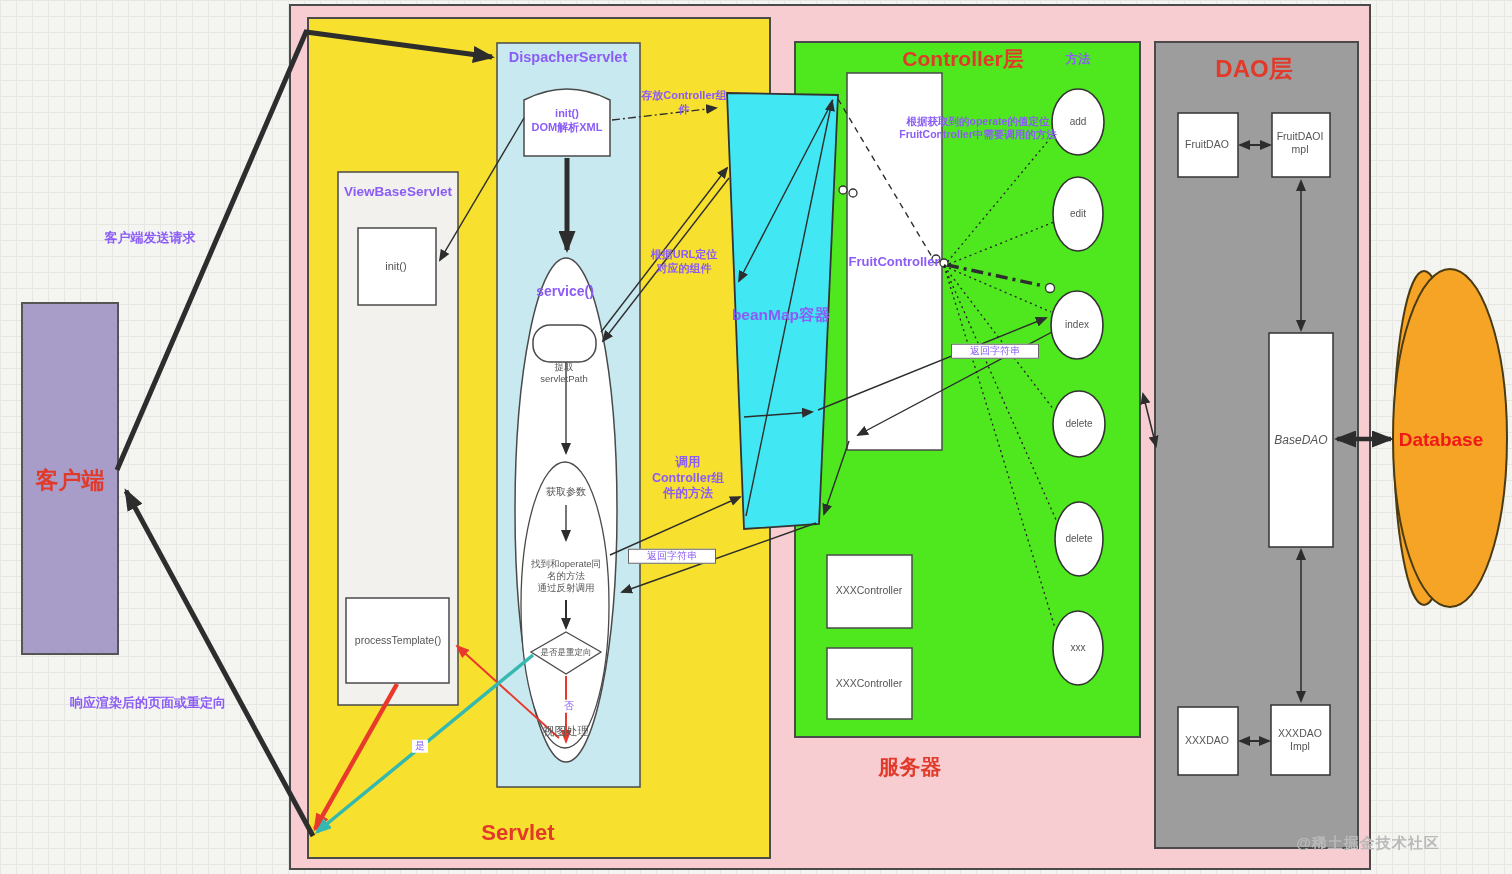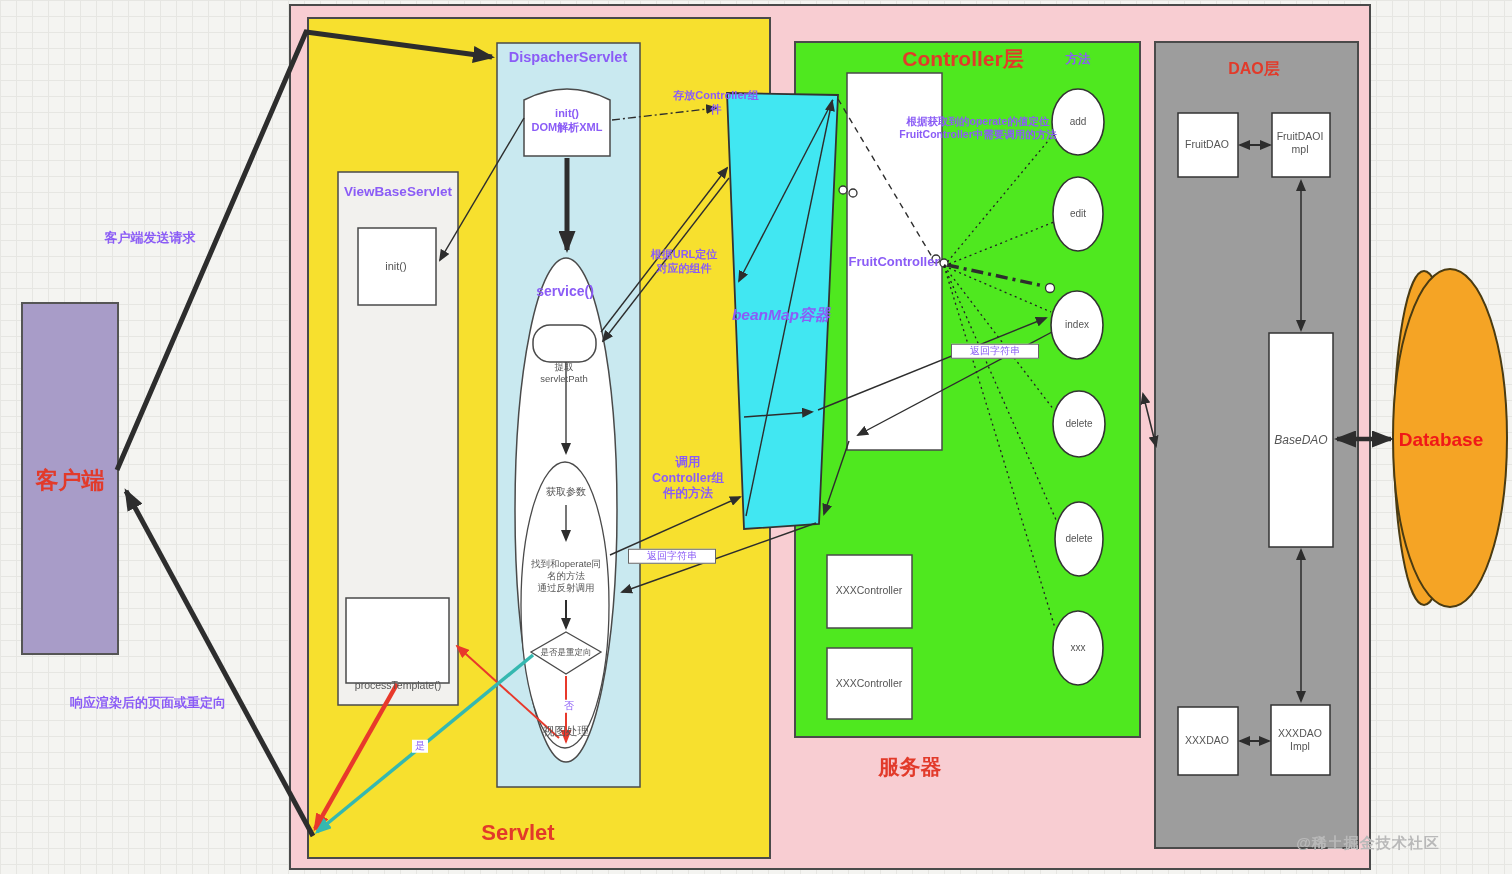--- a/index.html
+++ b/index.html
@@ -138,66 +138,66 @@
   <line x1="1337" y1="439" x2="1391" y2="439" stroke="#2d2d2d" stroke-width="4.5" marker-start="url(#aL)" marker-end="url(#aL)"></line>
   <line x1="1143" y1="394" x2="1156" y2="446" stroke="#2d2d2d" stroke-width="1.5" marker-start="url(#aS)" marker-end="url(#aS)"></line>
 </svg>
 
 <div class="lbl red b" style="left:70px;top:480px;font-size:23px;">客户端</div>
 <div class="lbl b" style="left:150px;top:238px;font-size:13px;">客户端发送请求</div>
 <div class="lbl b" style="left:148px;top:703px;font-size:13px;">响应渲染后的页面或重定向</div>
 
 <div class="lbl b" style="left:398px;top:192px;font-size:13.5px;">ViewBaseServlet</div>
 <div class="lbl gray" style="left:396px;top:267px;font-size:11px;">init()</div>
-<div class="lbl gray" style="left:398px;top:641px;font-size:10.5px;margin-top:45px;">processTemplate()</div>
+<div class="lbl gray" style="left:398px;top:641px;font-size:10.5px;">processTemplate()</div>
 
 <div class="lbl b" style="left:568px;top:57px;font-size:14.5px;">DispacherServlet</div>
 <div class="lbl b" style="left:567px;top:121px;font-size:11px;">init()
 DOM解析XML</div>
 <div class="lbl b" style="left:565px;top:292px;font-size:14px;">service()</div>
 <div class="lbl gray" style="left:564px;top:343px;font-size:9.5px;margin-top:30px;">提取
 servletPath</div>
 <div class="lbl gray" style="left:566px;top:492px;font-size:10px;">获取参数</div>
 <div class="lbl gray" style="left:566px;top:576px;font-size:9.5px;">找到和operate同
 名的方法
 通过反射调用</div>
 <div class="lbl gray" style="left:566px;top:652px;font-size:8.5px;">是否是重定向</div>
 <div class="lbl wbg" style="left:569px;top:706px;font-size:10px;">否</div>
 <div class="lbl gray" style="left:566px;top:731px;font-size:11.5px;">视图处理</div>
 <div class="lbl wbg" style="left:420px;top:746px;font-size:10px;">是</div>
 <div class="lbl red b" style="left:518px;top:833px;font-size:22px;text-align:right;">Servlet</div>
 
-<div class="lbl b" style="left:716px;top:103px;font-size:11px;">存放Controller组
+<div class="lbl b" style="left:684px;top:103px;font-size:11px;">存放Controller组
 件</div>
 <div class="lbl b" style="left:684px;top:262px;font-size:11px;">根据URL定位
 对应的组件</div>
 <div class="lbl b" style="left:688px;top:478px;font-size:12.5px;">调用
 Controller组
 件的方法</div>
 <div class="lbl wbgb" style="left:672px;top:556px;font-size:10px;">返回字符串</div>
-<div class="lbl b" style="left:781px;top:315px;font-size:15.5px;font-style:italic;">beanMap容器</div>
+<div class="lbl b" style="left:781px;top:315px;font-size:15.5px;">beanMap容器</div>
 
 <div class="lbl red b" style="left:963px;top:59px;font-size:21px;">Controller层</div>
 <div class="lbl b" style="left:1078px;top:60px;font-size:12.5px;">方法</div>
 <div class="lbl b" style="left:978px;top:128px;font-size:10.5px;">根据获取到的operate的值定位
 FruitController中需要调用的方法</div>
 <div class="lbl b" style="left:894px;top:262px;font-size:13px;">FruitController</div>
 <div class="lbl wbgb" style="left:995px;top:351px;font-size:10px;">返回字符串</div>
 <div class="lbl gray" style="left:869px;top:591px;font-size:10.5px;">XXXController</div>
 <div class="lbl gray" style="left:869px;top:684px;font-size:10.5px;">XXXController</div>
 <div class="lbl red b" style="left:910px;top:767px;font-size:21px;">服务器</div>
 
 <div class="lbl gray" style="left:1078px;top:122px;font-size:10px;">add</div>
 <div class="lbl gray" style="left:1078px;top:214px;font-size:10px;">edit</div>
 <div class="lbl gray" style="left:1077px;top:325px;font-size:10px;">index</div>
 <div class="lbl gray" style="left:1079px;top:424px;font-size:10px;">delete</div>
 <div class="lbl gray" style="left:1079px;top:539px;font-size:10px;">delete</div>
 <div class="lbl gray" style="left:1078px;top:648px;font-size:10px;">xxx</div>
 
-<div class="lbl red b" style="left:1254px;top:69px;font-size:16px;">DAO层</div>
+<div class="lbl red b" style="left:1254px;top:69px;font-size:24px;">DAO层</div>
 <div class="lbl gray" style="left:1207px;top:145px;font-size:10.5px;">FruitDAO</div>
 <div class="lbl gray" style="left:1300px;top:143px;font-size:10.5px;">FruitDAOI
 mpl</div>
 <div class="lbl gray" style="left:1301px;top:440px;font-size:12px;font-style:italic;">BaseDAO</div>
 <div class="lbl gray" style="left:1207px;top:741px;font-size:10.5px;">XXXDAO</div>
 <div class="lbl gray" style="left:1300px;top:740px;font-size:10.5px;">XXXDAO
 Impl</div>
 
 <div class="lbl b" style="left:1441px;top:440px;font-size:19px;color:#f01818;">Database</div>
 <div class="lbl wm" style="left:1368px;top:843px;font-size:15px;">@稀土掘金技术社区</div>

